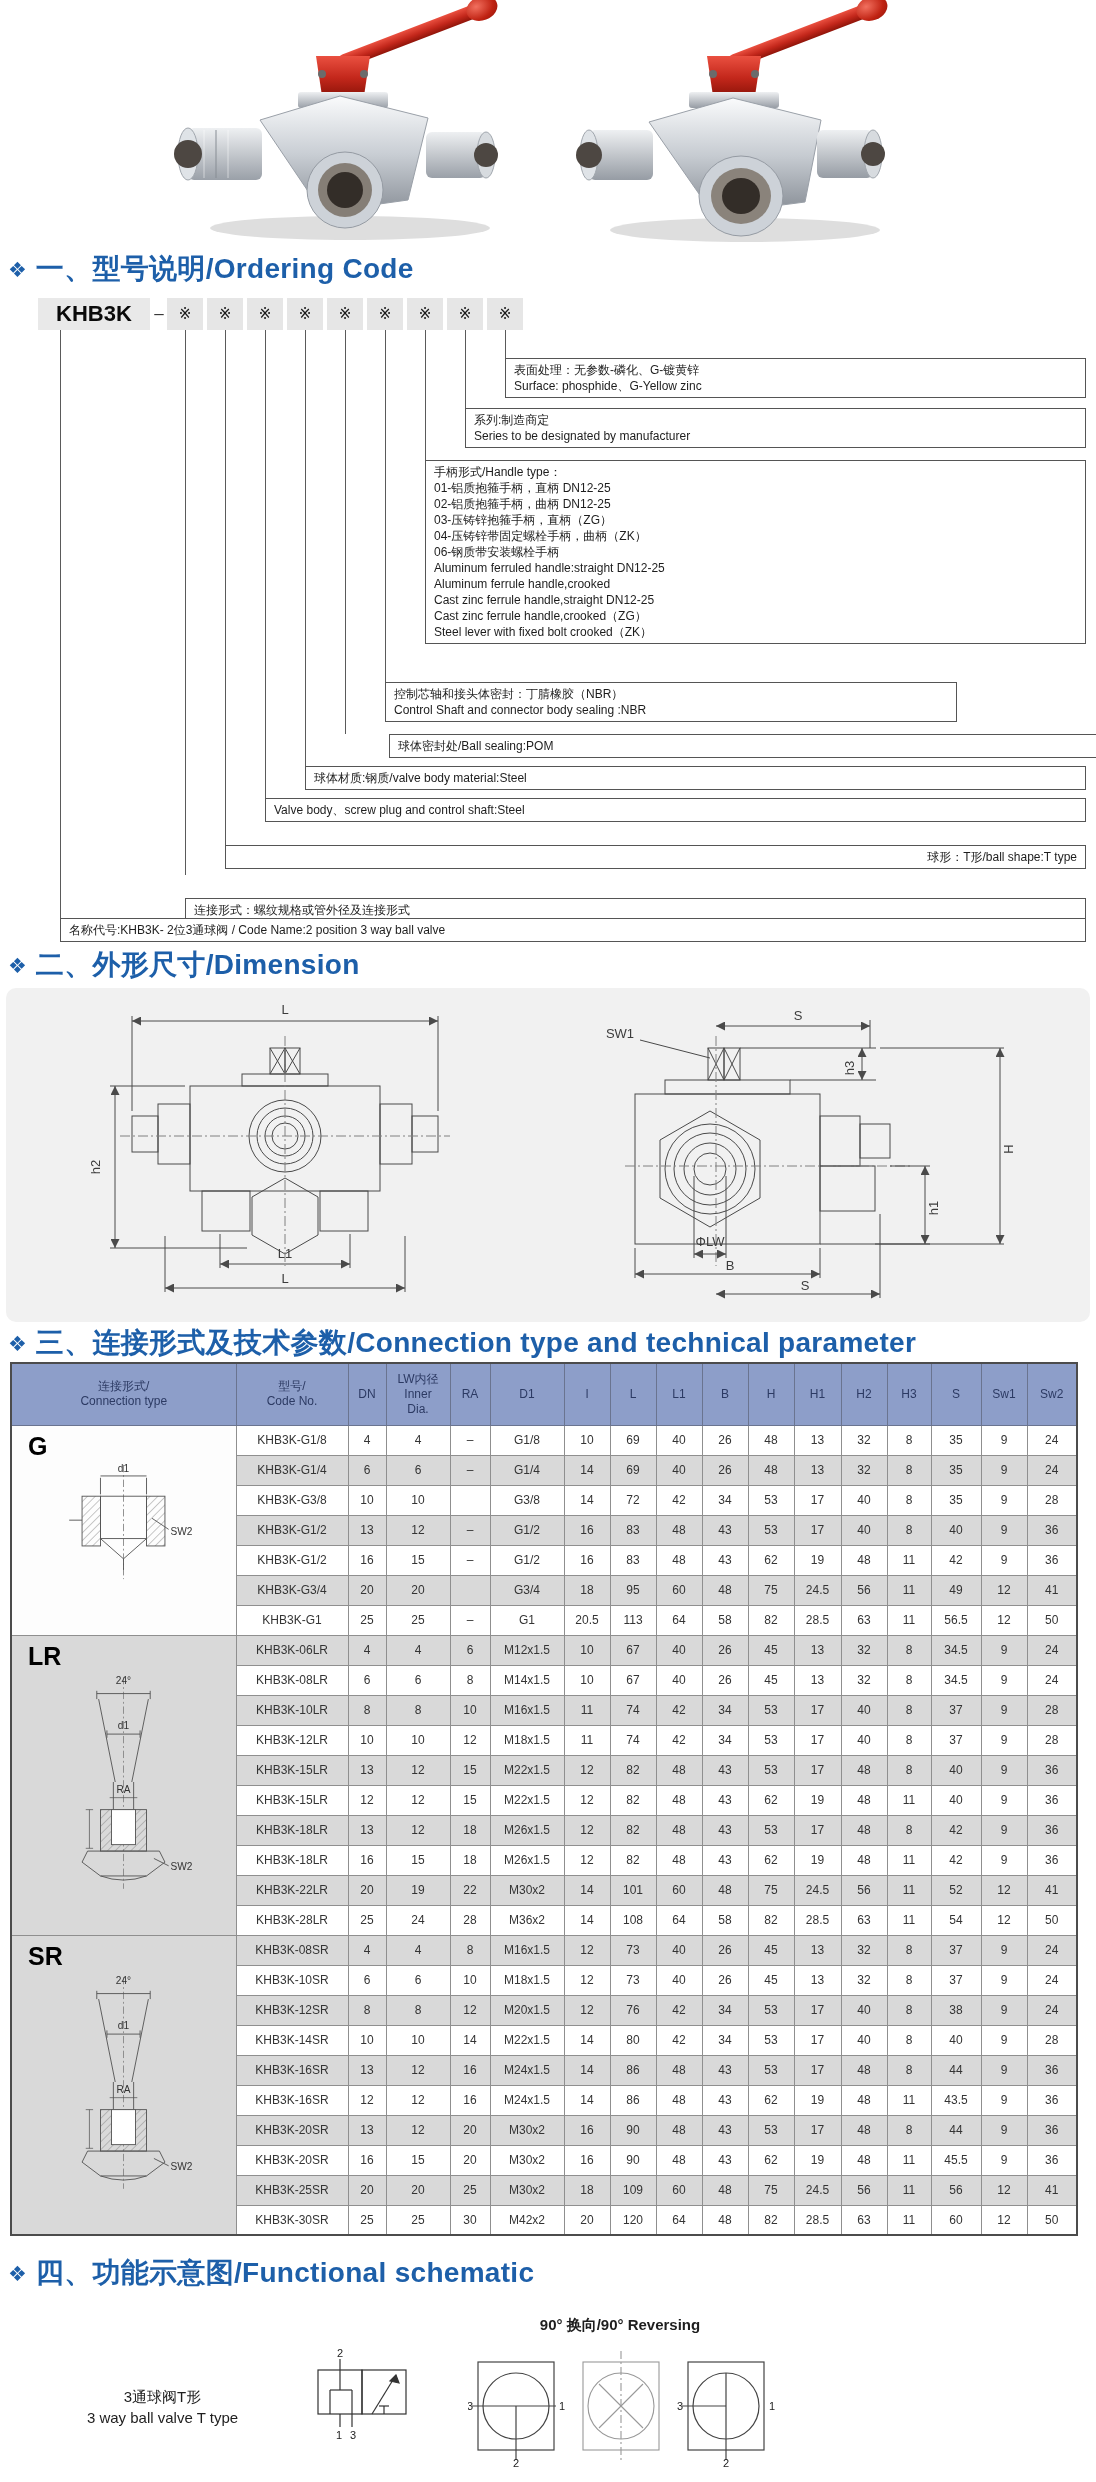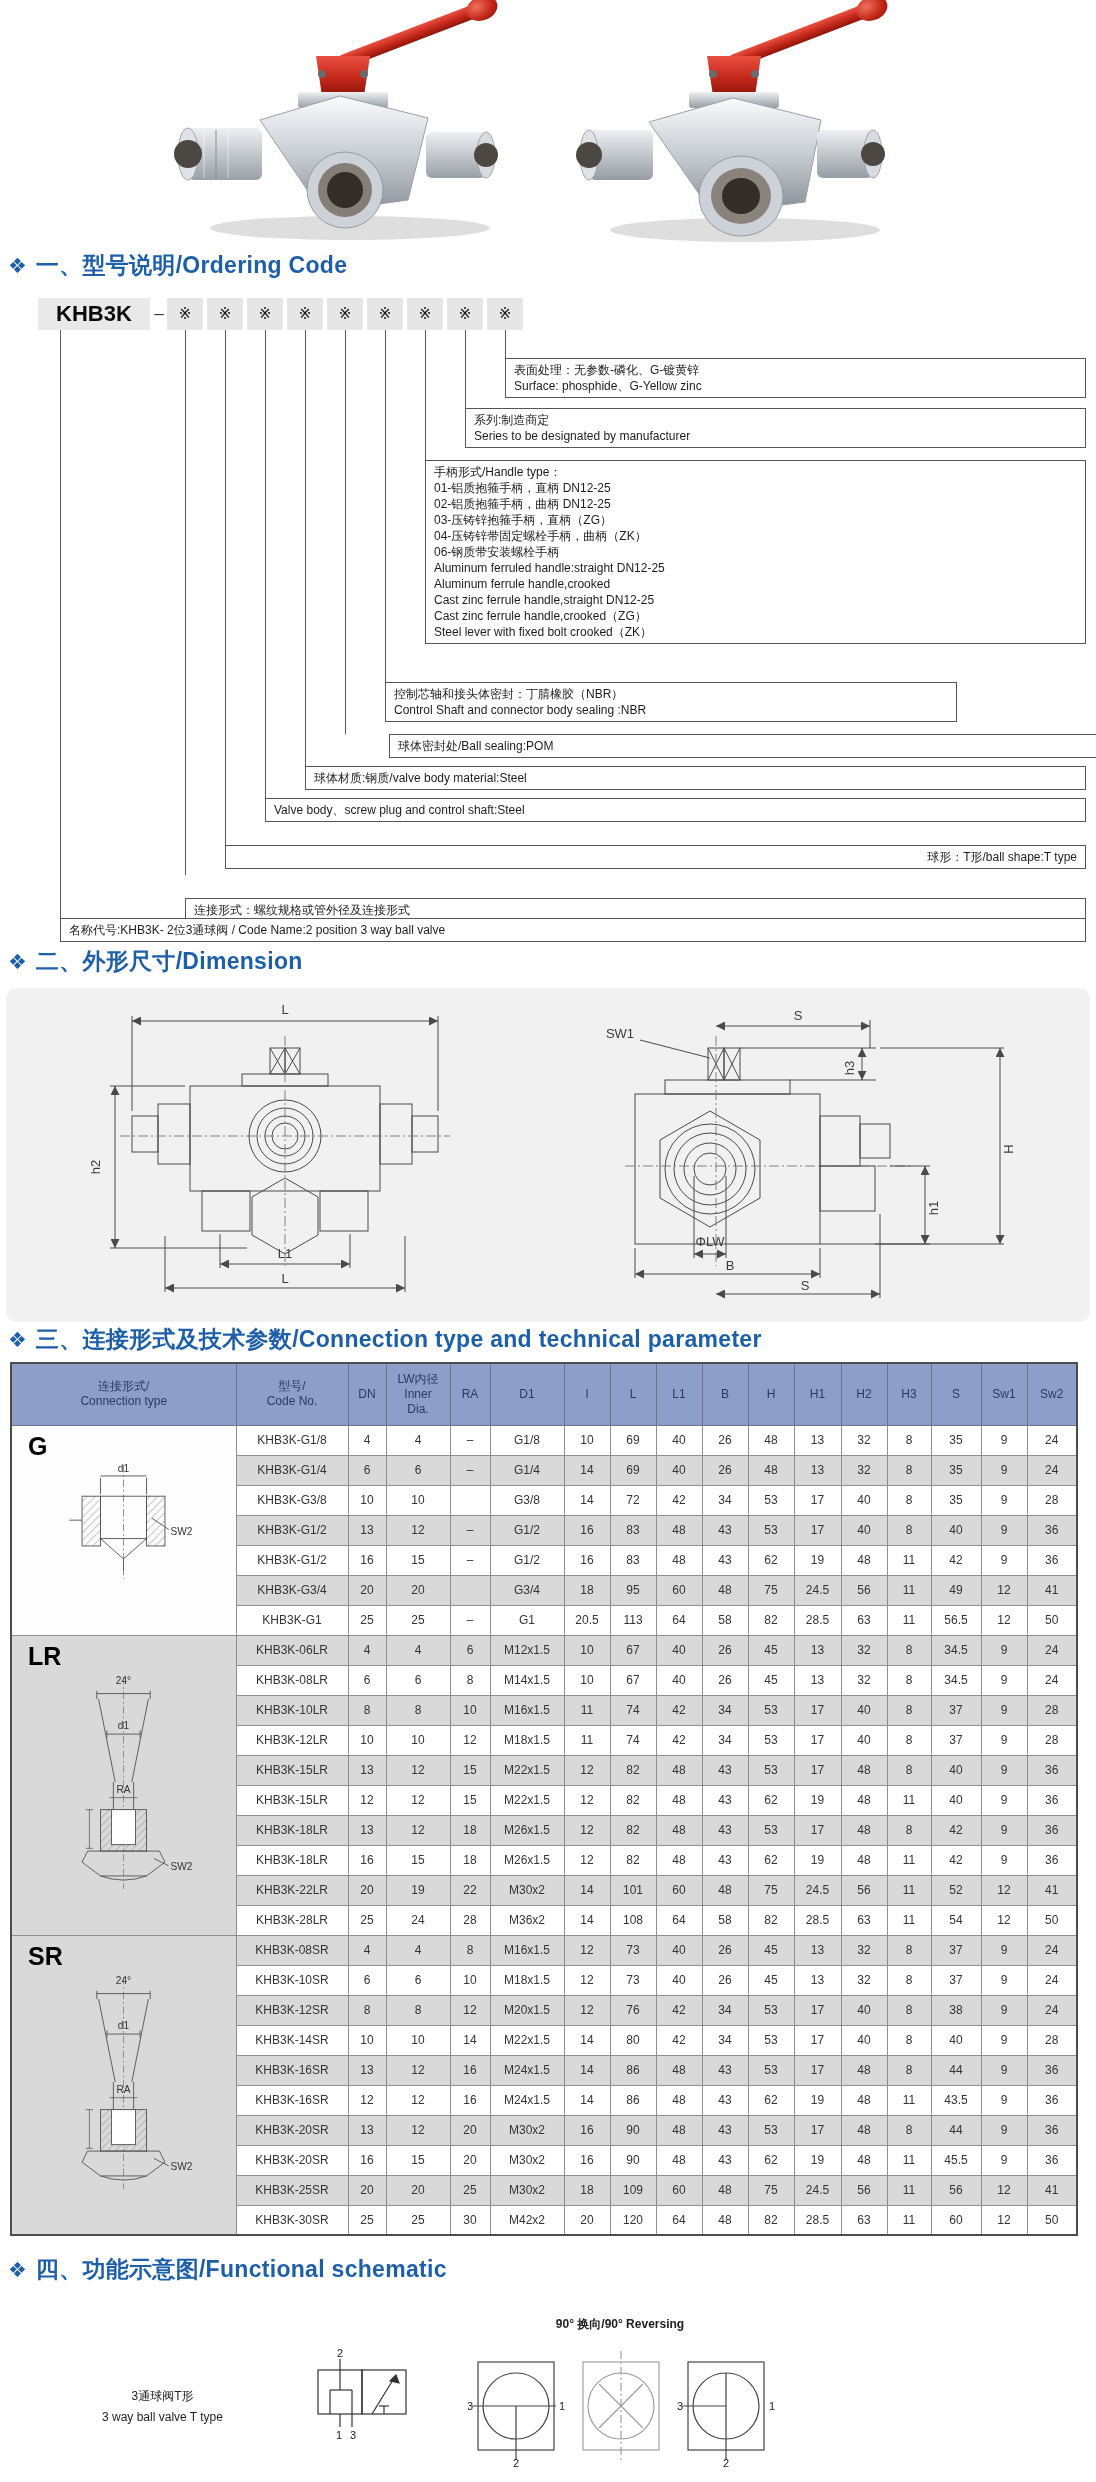--- a/index.html
+++ b/index.html
@@ -3,21 +3,21 @@
 <meta charset="utf-8">
 <style>
   *{margin:0;padding:0;box-sizing:border-box}
   html,body{background:#fff}
   body{font-family:"Liberation Sans","DejaVu Sans",sans-serif;color:#222}
   .page{position:relative;width:1096px;height:2482px;background:#fff;overflow:hidden}
 
   .heading{position:absolute;left:8px;display:flex;align-items:center;gap:9px;
            color:var(--accent,#1d5fa9);font-weight:bold;white-space:nowrap}
   .heading .dmd{font-size:21px;line-height:1}
-  .heading .ht{font-size:23px;letter-spacing:.3px}
+  .heading .ht{font-size:28px;letter-spacing:.3px}
 
   
   .code-prefix{position:absolute;left:38px;top:298px;width:112px;height:32px;background:#e9e9e9;
                color:#0a0a0a;font-weight:bold;font-size:22px;display:flex;align-items:center;justify-content:center}
   .code-dash{position:absolute;left:151px;top:298px;width:16px;height:32px;display:flex;
              align-items:center;justify-content:center;font-size:17px;color:#333}
   .code-box{position:absolute;top:298px;width:36px;height:32px;background:#e6e6e6;color:#1a1a1a;
             font-size:15px;display:flex;align-items:center;justify-content:center}
   .vline{position:absolute;width:1px;background:#5a5a5a}
   .ann{position:absolute;border:1px solid #555;background:#fff;padding:3px 8px;
@@ -33,21 +33,21 @@
   table.param th{background:var(--thbg,#8d9ec9);color:#2c3a63;font-weight:normal;border:1px solid #6a7490;
                  height:62px;vertical-align:middle;text-align:center;padding:1px}
   table.param th div{line-height:1.25;font-size:12px}
   table.param td{border:1px solid #8f8f8f;height:30px;text-align:center;vertical-align:middle;padding:0 2px;background:#fff}
   table.param tr.zeb td{background:var(--alt,#d9d9d9)}
   table.param td.groupcell{background:#fdfdfd;vertical-align:top;padding:0}
   .group-letter{font-size:25px;font-weight:bold;color:#000;text-align:left;padding:6px 0 0 16px}
   .sk-wrap{display:flex;justify-content:center}
   .sketch text{font-family:"Liberation Sans",sans-serif;font-size:11px;fill:#333}
 
-  .schem-label{position:absolute;font-size:12px;color:#1e1e1e}
+  .schem-label{position:absolute;font-size:15px;color:#1e1e1e}
   .schem-svg{position:absolute}
   .schem-svg text{font-family:"Liberation Sans",sans-serif;font-size:11px;fill:#222}
 </style>
 </head>
 <body>
 
 <div class="page">
 
   <svg class="photo" style="position:absolute;left:140px;top:0" width="400" height="250" viewBox="0 0 400 250">
     <defs>

